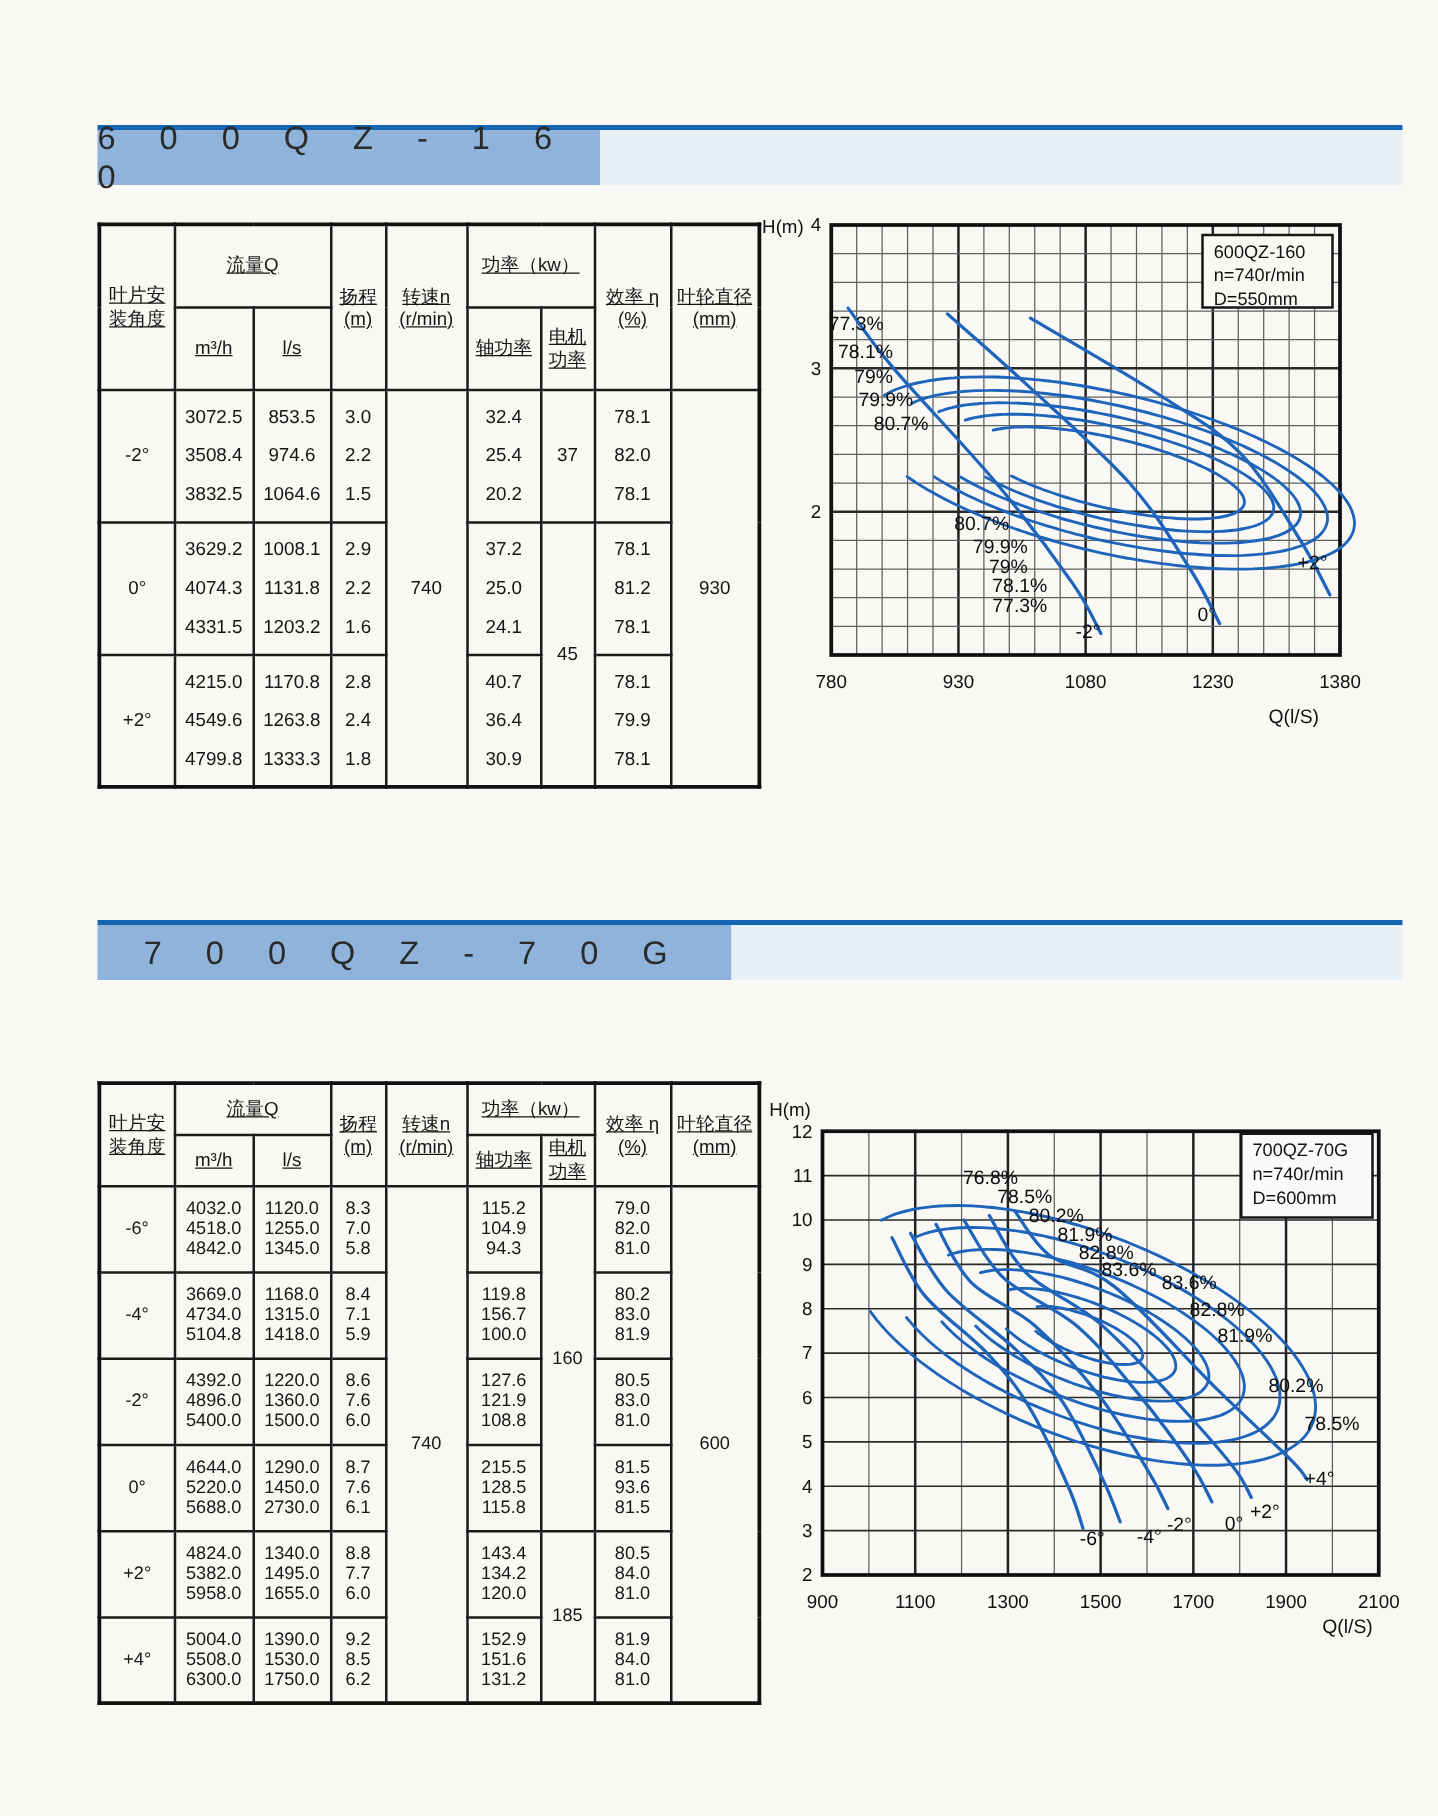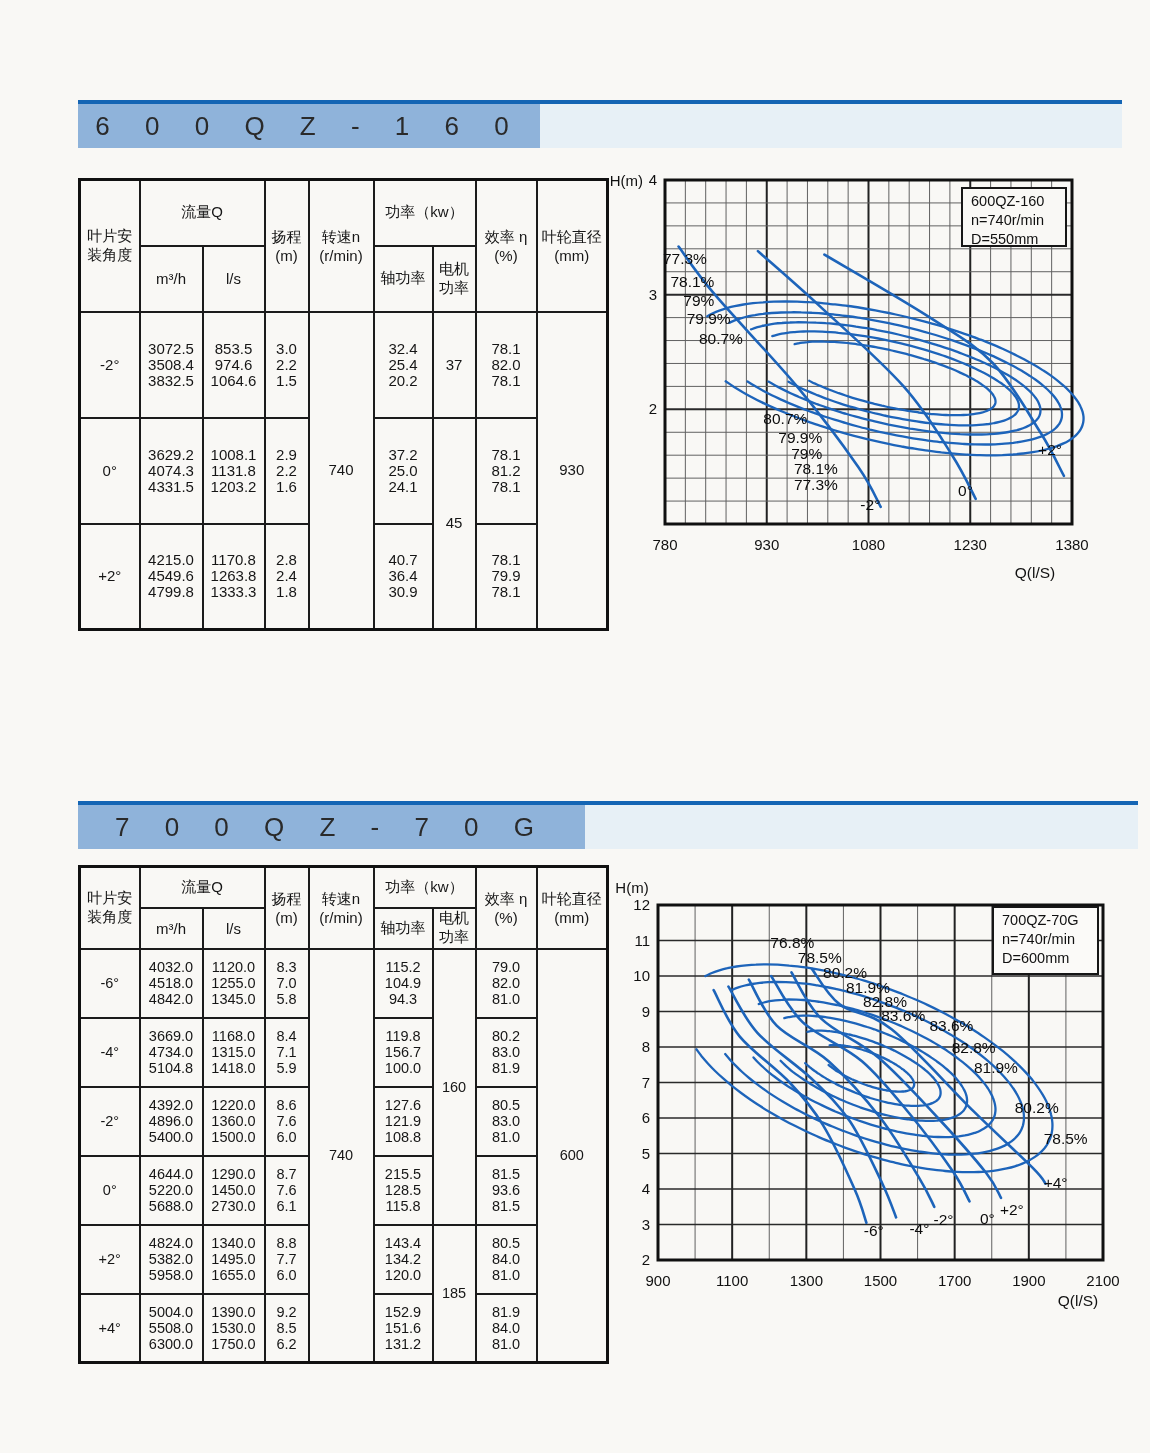--- a/index.html
+++ b/index.html
@@ -8,41 +8,41 @@
     background:#f9f8f5;
     font-family:"Liberation Sans","DejaVu Sans",sans-serif;
     color:#161616;overflow:hidden;
   }
   .banner{position:absolute;left:78px;width:1044px;height:50px;}
   .banner .topline{position:absolute;left:0;top:0;width:100%;height:4px;background:#1465b4;}
   .banner .band-light{position:absolute;left:0;top:4px;width:100%;height:44px;background:#e7f0f6;}
   .banner .band-strong{position:absolute;left:0;top:4px;height:44px;background:#8fb3da;
     display:flex;align-items:center;justify-content:center;}
   .banner .title{font-size:26px;letter-spacing:14px;color:#2a2a2a;font-weight:400;}
-  #banner1{top:100px;}  #banner1 .band-strong{width:462px;}
-  #banner2{top:801px;padding-left:16px;}  #banner2 .band-strong{width:507px;}
+  #banner1{top:100px;}  #banner1 .band-strong{width:402px;}
+  #banner2{top:736px;}  #banner2 .band-strong{width:507px;}
 
   .table-host{position:absolute;left:78px;}
   #table1{top:178px;}
   #table2{top:865px;}
   table.ptable{border-collapse:collapse;table-layout:fixed;background:#f9f8f5;}
   table.ptable th,table.ptable td{
     border:2px solid #1b1b1b;text-align:center;vertical-align:middle;
     white-space:pre-line;padding:0 1px;font-weight:400;
   }
   table.ptable{border:3px solid #111;}
   #table1 table{font-size:15px;}
   #table1 thead tr{height:66px;}
   #table1 tbody tr{height:106px;}
-  #table1 tbody td{line-height:16px;text-align:center;}
+  #table1 tbody td{line-height:31px;text-align:center;}
   #table2 table{font-size:14.5px;}
   #table2 thead tr{height:41px;}
   #table2 tbody tr{height:69px;}
   #table2 tbody td{line-height:16px;}
-  th{font-size:15px;}
+  th{font-size:15px;text-decoration:underline;}
 
   .chart-host{position:absolute;width:550px;height:478px;}
   #chart1{left:600px;top:150px;}
   #chart2{left:600px;top:858px;}
   .chart-host svg{display:block;width:100%;height:100%;}
 </style>
 </head>
 <body>
 
 <div id="banner1" class="banner">

